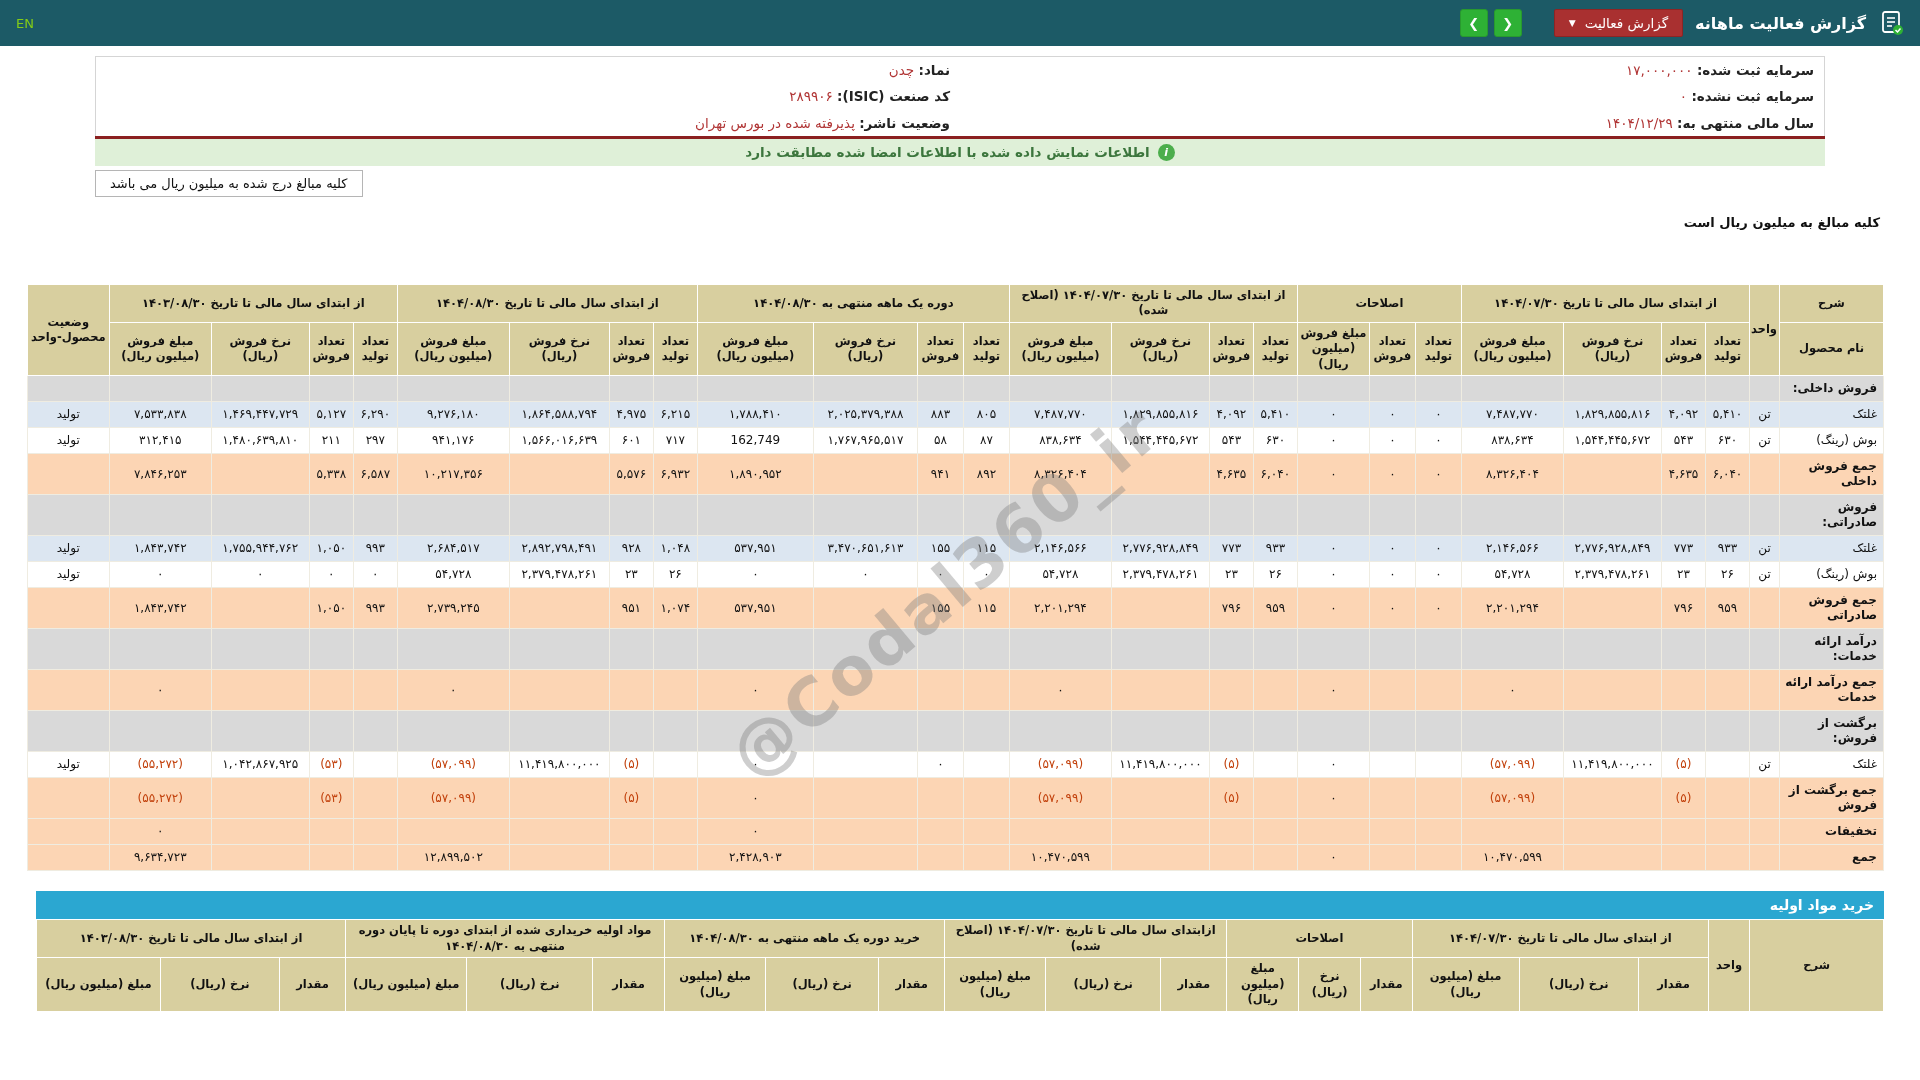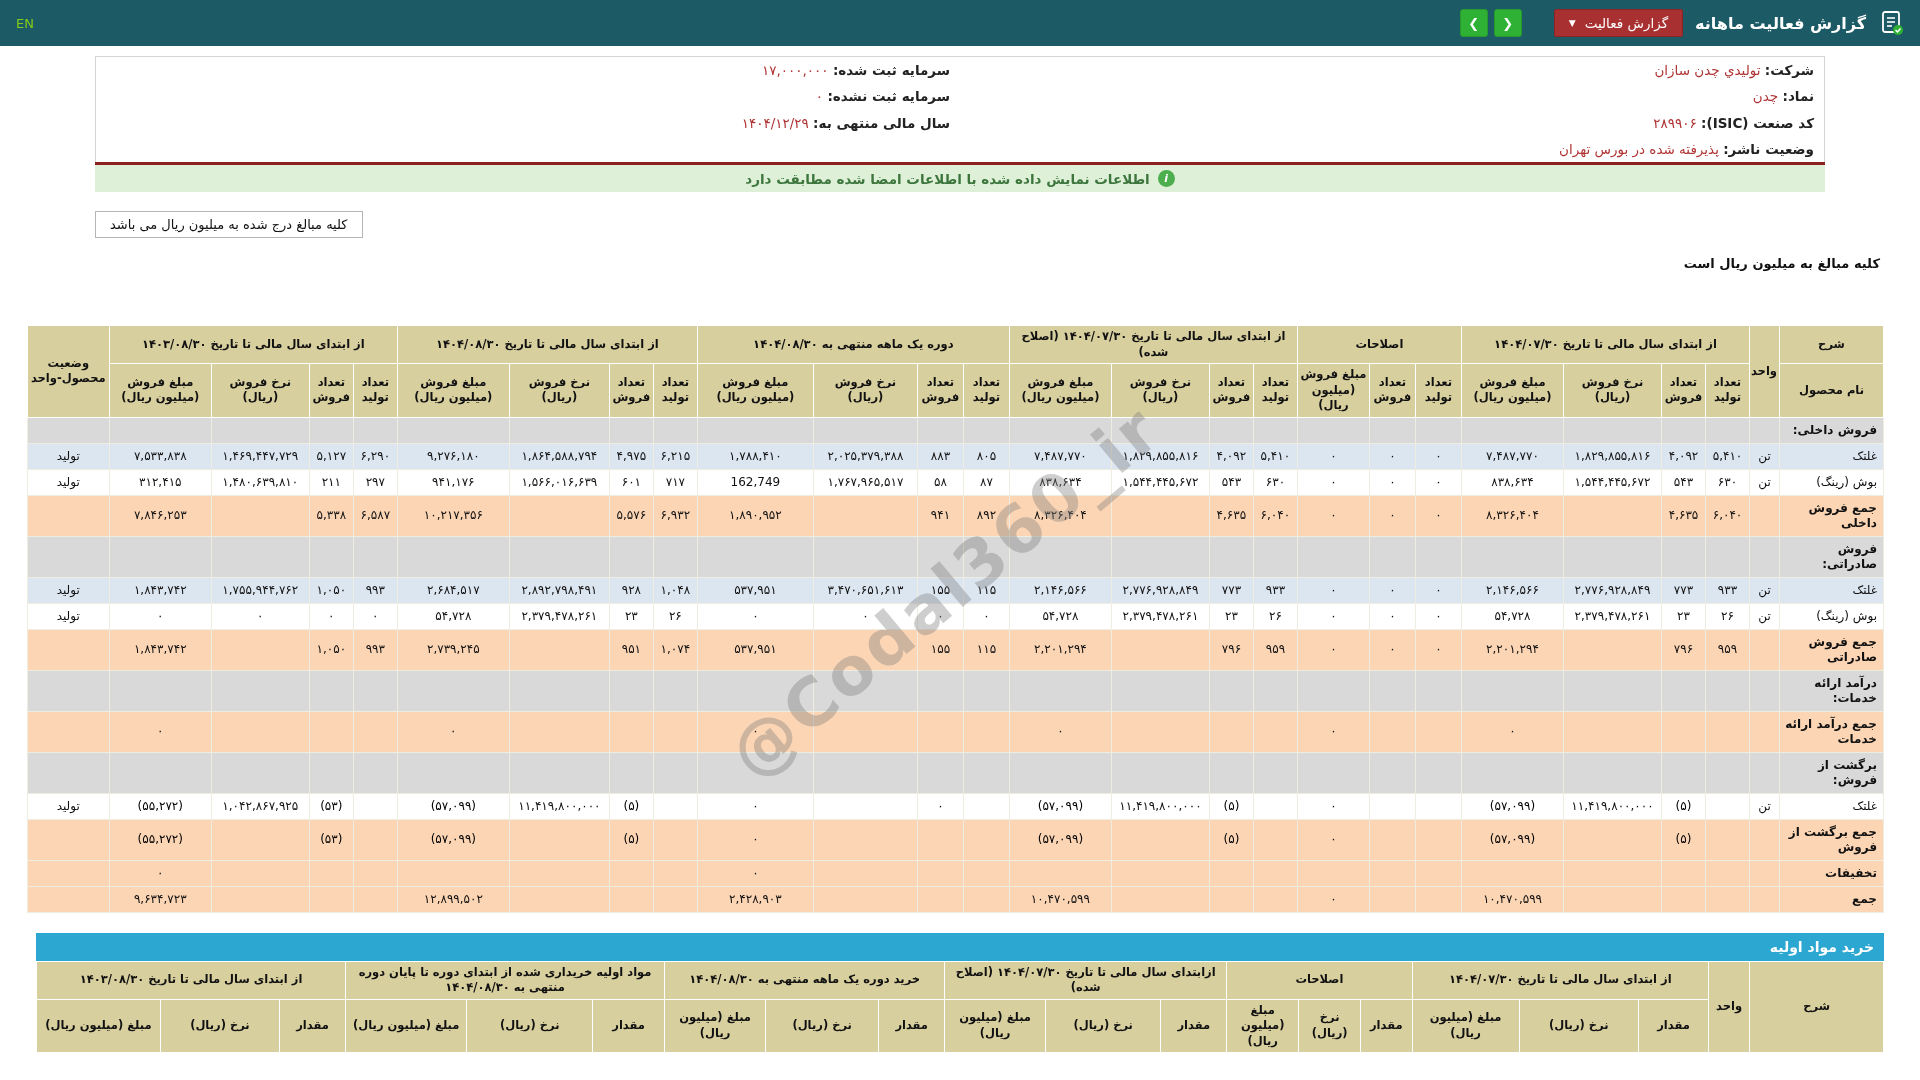--- a/index.html
+++ b/index.html
@@ -21,40 +21,40 @@
   .info-wrap{margin:10px 95px 0}
   .info-grid{display:grid;grid-template-columns:1fr 1fr;border:1px solid #d5d5d5;border-bottom:none;font-size:13.5px;background:#fff}
   .info-cell{padding:3px 10px;line-height:1.5;white-space:nowrap;overflow:hidden}
   .info-cell b{font-weight:bold;color:#222}
   .red{color:#b03434}
   .maroon-line{height:3px;background:#8b2020}
   .alert-success{background:#dff0d8;color:#3c763d;text-align:center;padding:5px 0;font-size:13.5px;font-weight:bold;
     display:flex;align-items:center;justify-content:center;gap:8px}
   .info-icon{width:17px;height:17px;border-radius:50%;background:#4cae4c;color:#fff;font-size:11px;font-weight:bold;
     display:inline-flex;align-items:center;justify-content:center;font-style:italic;flex:0 0 auto}
-  .currency-note{margin:19px 95px 0;display:flex;justify-content:flex-end}
+  .currency-note{margin:4px 95px 0;display:flex;justify-content:flex-end}
   .currency-note>span{border:1px solid #b5b5b5;padding:5px 14px;font-size:13px;background:#fff}
   
   .main{margin:0 36px}
   .section-bar{background:#2ba7d1;color:#fff;font-weight:bold;font-size:14px;padding:6px 10px}
   .bar-sales{margin-top:60px}
   .bar-materials{margin-top:20px}
   .table-note{font-weight:bold;font-size:13px;padding:18px 4px;background:#fff}
   table.data{border-collapse:collapse;table-layout:fixed;width:100%;font-size:12px;border:1px solid #d7d3c3}
   table.data.mt{margin-top:36px}
   th{background:#d8cf9f;font-weight:bold;border:1px solid #fff;padding:3px 2px;font-size:11.5px;text-align:center;
     vertical-align:middle;color:#111;line-height:1.35}
   td{border:1px solid #efece1;padding:5px 3px;text-align:center;vertical-align:middle;overflow:hidden;line-height:1.25}
   td.lab{text-align:right;padding-right:6px}
   .row-total td.lab,.row-section td.lab{font-weight:bold}
   .row-blue td{background:#dce6f1}
   .row-white td{background:#fff}
   .row-total td{background:#fcd5b4}
   .row-section td{background:#d9d9d9}
-  .neg{color:#000000}
+  .neg{color:#c2410c}
   
   .watermark{position:absolute;left:715px;top:735px;transform:rotate(-40deg);transform-origin:0 0;
     font-size:66px;font-weight:bold;color:rgba(125,125,125,.38);letter-spacing:3px;pointer-events:none;z-index:5;direction:ltr}
 </style>
 </head>
 <body>
 
 <div class="topbar">
   <div class="tb-group">
     <span class="report-icon">
@@ -75,24 +75,20 @@
     <span class="navs">
       <button class="btn-green">❮</button>
       <button class="btn-green">❯</button>
     </span>
   </div>
   <a class="tb-lang">EN</a>
 </div>
 
 <div class="info-wrap">
   <div class="info-grid">
-    <div class="info-cell">
-      <b>شرکت:</b>
-      <span class="red">تولیدي چدن سازان</span>
-    </div>
     <div class="info-cell">
       <b>سرمایه ثبت شده:</b>
       <span class="red">۱۷,۰۰۰,۰۰۰</span>
     </div>
     <div class="info-cell">
       <b>نماد:</b>
       <span class="red">چدن</span>
     </div>
     <div class="info-cell">
       <b>سرمایه ثبت نشده:</b>

